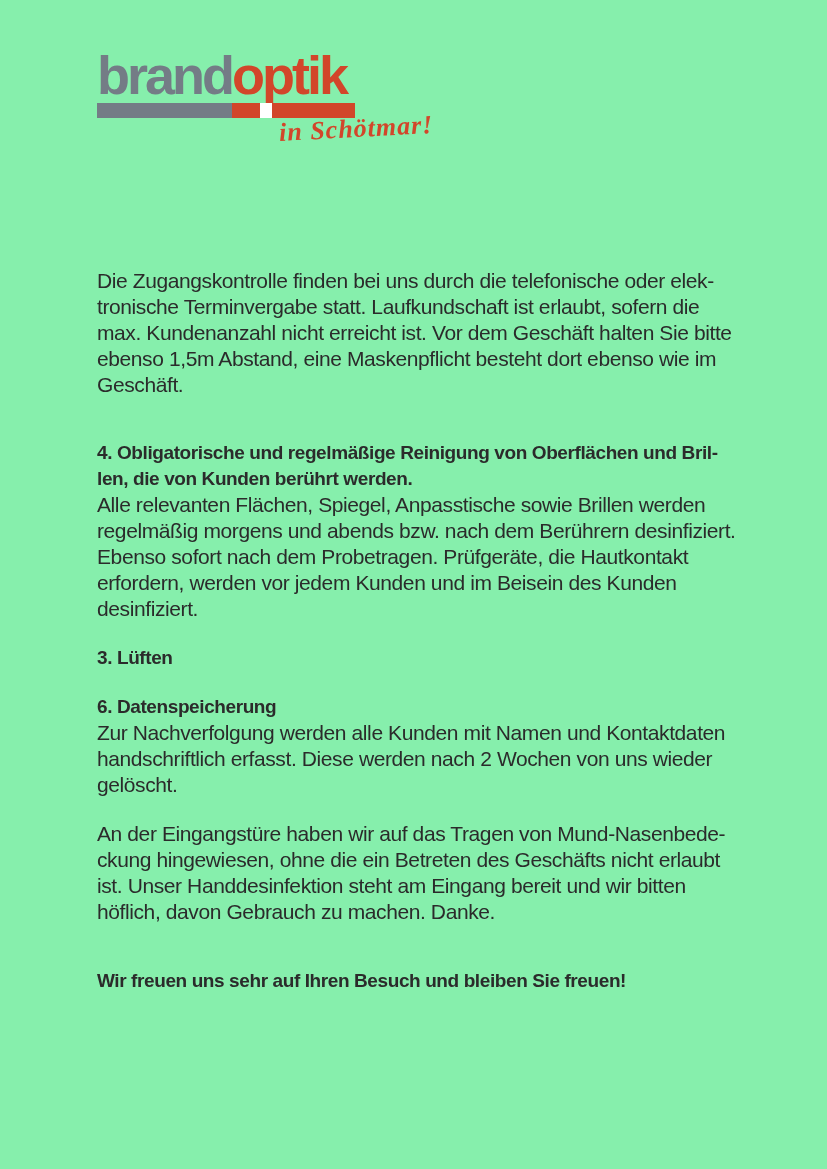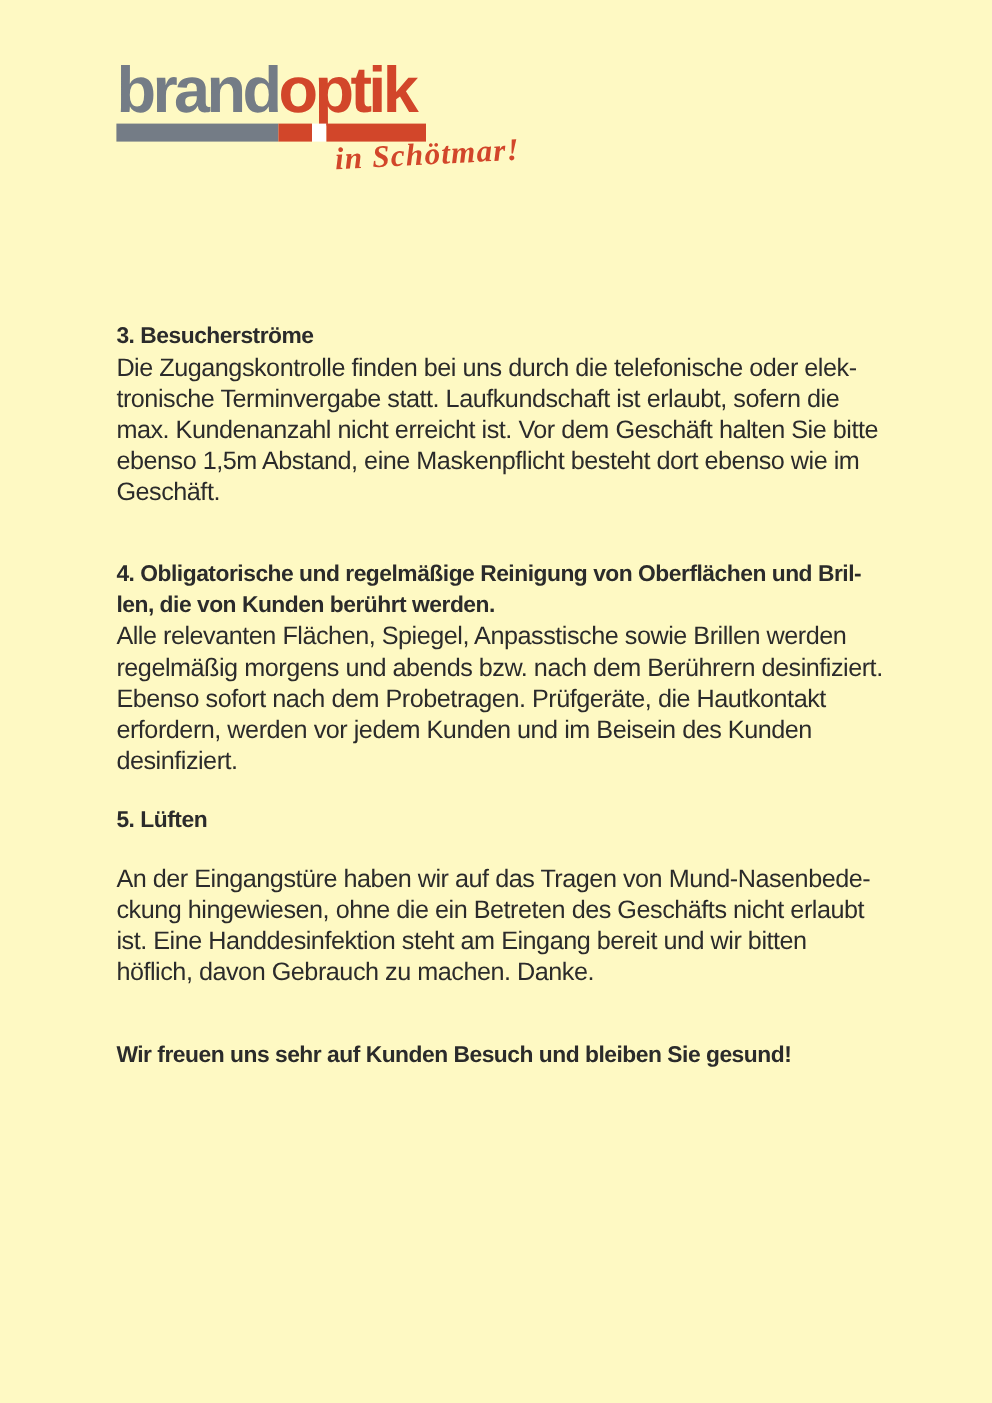--- a/index.html
+++ b/index.html
@@ -4,21 +4,21 @@
 <style>
   html, body {
     margin: 0;
     padding: 0;
     background: #ffffff;
   }
   .page {
     position: relative;
     width: 827px;
     height: 1169px;
-    background: #fef9c3;
+    background: #86efac;
     overflow: hidden;
     font-family: "Liberation Sans", sans-serif;
     color: #2b2b2b;
   }
 
   
   .logo {
     position: absolute;
     left: 97px;
     top: 50px;
@@ -102,47 +102,52 @@
       <div class="seg-orange1"></div>
       <div class="seg-gap"></div>
       <div class="seg-orange2"></div>
     </div>
     <div class="tagline">in Schötmar!</div>
   </header>
 
   <main class="content">
 
     <section class="sec gap-lg">
-      <h2 class="h">3. Besucherströme</h2>
       <p class="b">Die Zugangskontrolle finden bei uns durch die telefonische oder elek-
 tronische Terminvergabe statt. Laufkundschaft ist erlaubt, sofern die
 max. Kundenanzahl nicht erreicht ist. Vor dem Geschäft halten Sie bitte
 ebenso 1,5m Abstand, eine Maskenpflicht besteht dort ebenso wie im
 Geschäft.</p>
     </section>
 
     <section class="sec">
       <h2 class="h">4. Obligatorische und regelmäßige Reinigung von Oberflächen und Bril-
 len, die von Kunden berührt werden.</h2>
       <p class="b">Alle relevanten Flächen, Spiegel, Anpasstische sowie Brillen werden
 regelmäßig morgens und abends bzw. nach dem Berührern desinfiziert.
 Ebenso sofort nach dem Probetragen. Prüfgeräte, die Hautkontakt
 erfordern, werden vor jedem Kunden und im Beisein des Kunden
 desinfiziert.</p>
     </section>
 
     <section class="sec">
-      <h2 class="h">5. Lüften</h2>
+      <h2 class="h">3. Lüften</h2>
     </section>
 
+    <section class="sec">
+      <h2 class="h">6. Datenspeicherung</h2>
+      <p class="b">Zur Nachverfolgung werden alle Kunden mit Namen und Kontaktdaten
+handschriftlich erfasst. Diese werden nach 2 Wochen von uns wieder
+gelöscht.</p>
+    </section>
 
     <section class="sec">
       <p class="b">An der Eingangstüre haben wir auf das Tragen von Mund-Nasenbede-
 ckung hingewiesen, ohne die ein Betreten des Geschäfts nicht erlaubt
-ist. Eine Handdesinfektion steht am Eingang bereit und wir bitten
+ist. Unser Handdesinfektion steht am Eingang bereit und wir bitten
 höflich, davon Gebrauch zu machen. Danke.</p>
     </section>
 
-    <p class="closing">Wir freuen uns sehr auf Kunden Besuch und bleiben Sie gesund!</p>
+    <p class="closing">Wir freuen uns sehr auf Ihren Besuch und bleiben Sie freuen!</p>
 
   </main>
 
 </div>
 
 </body></html>

